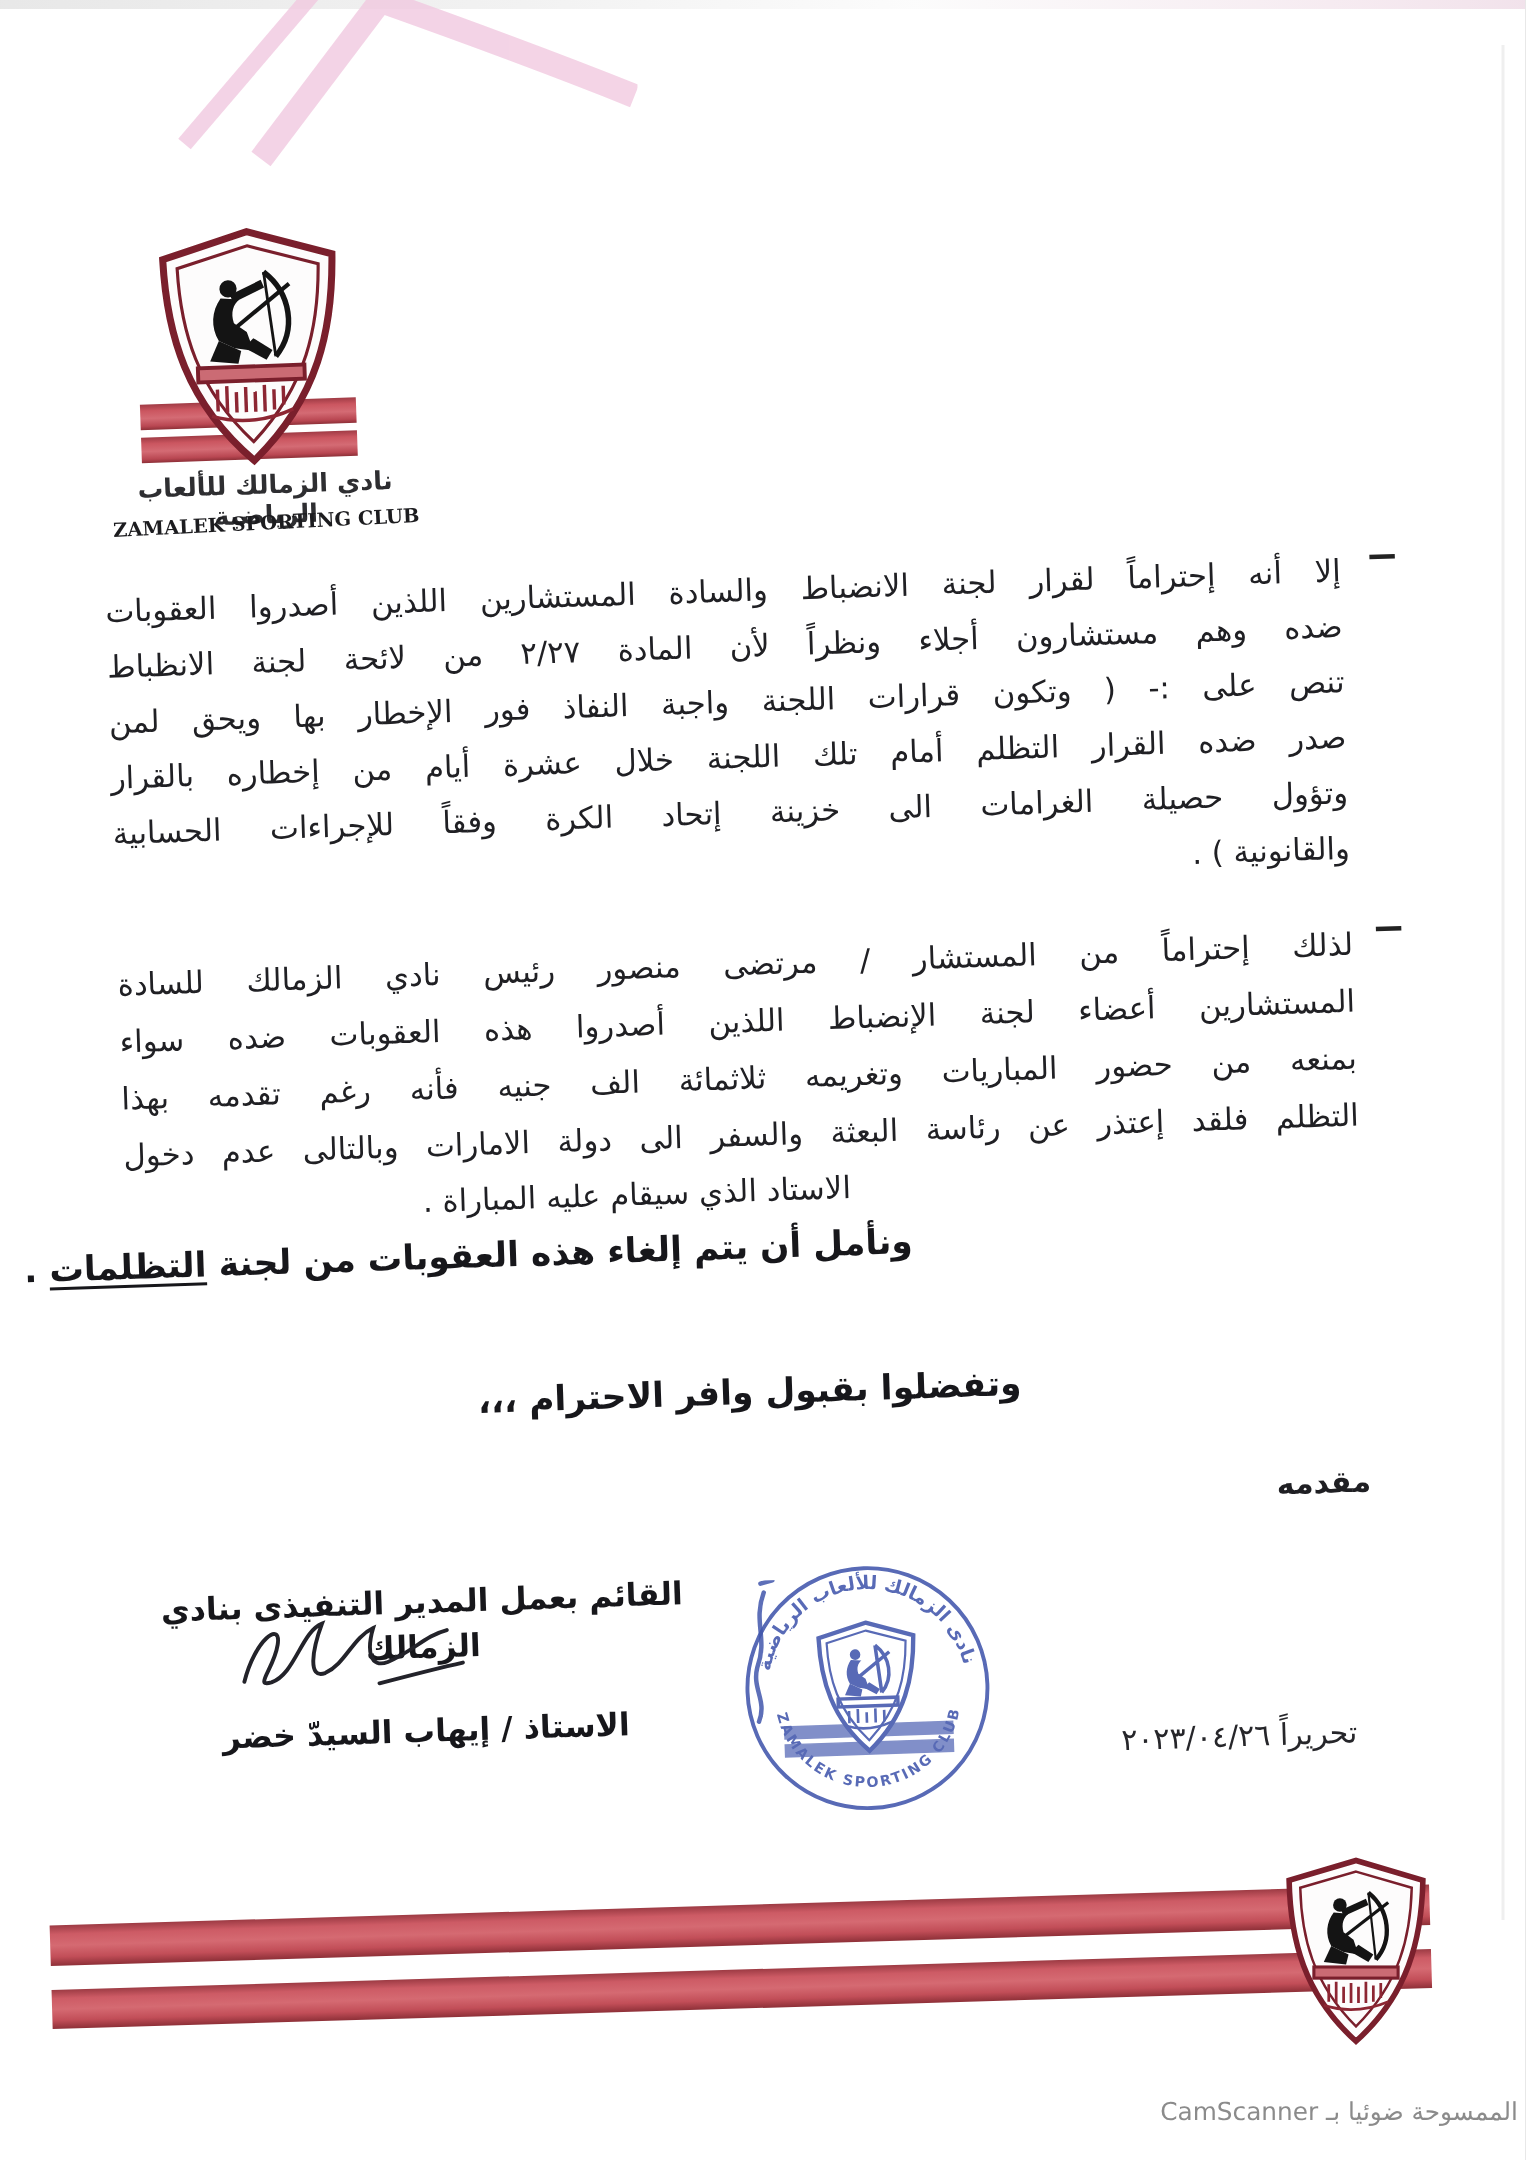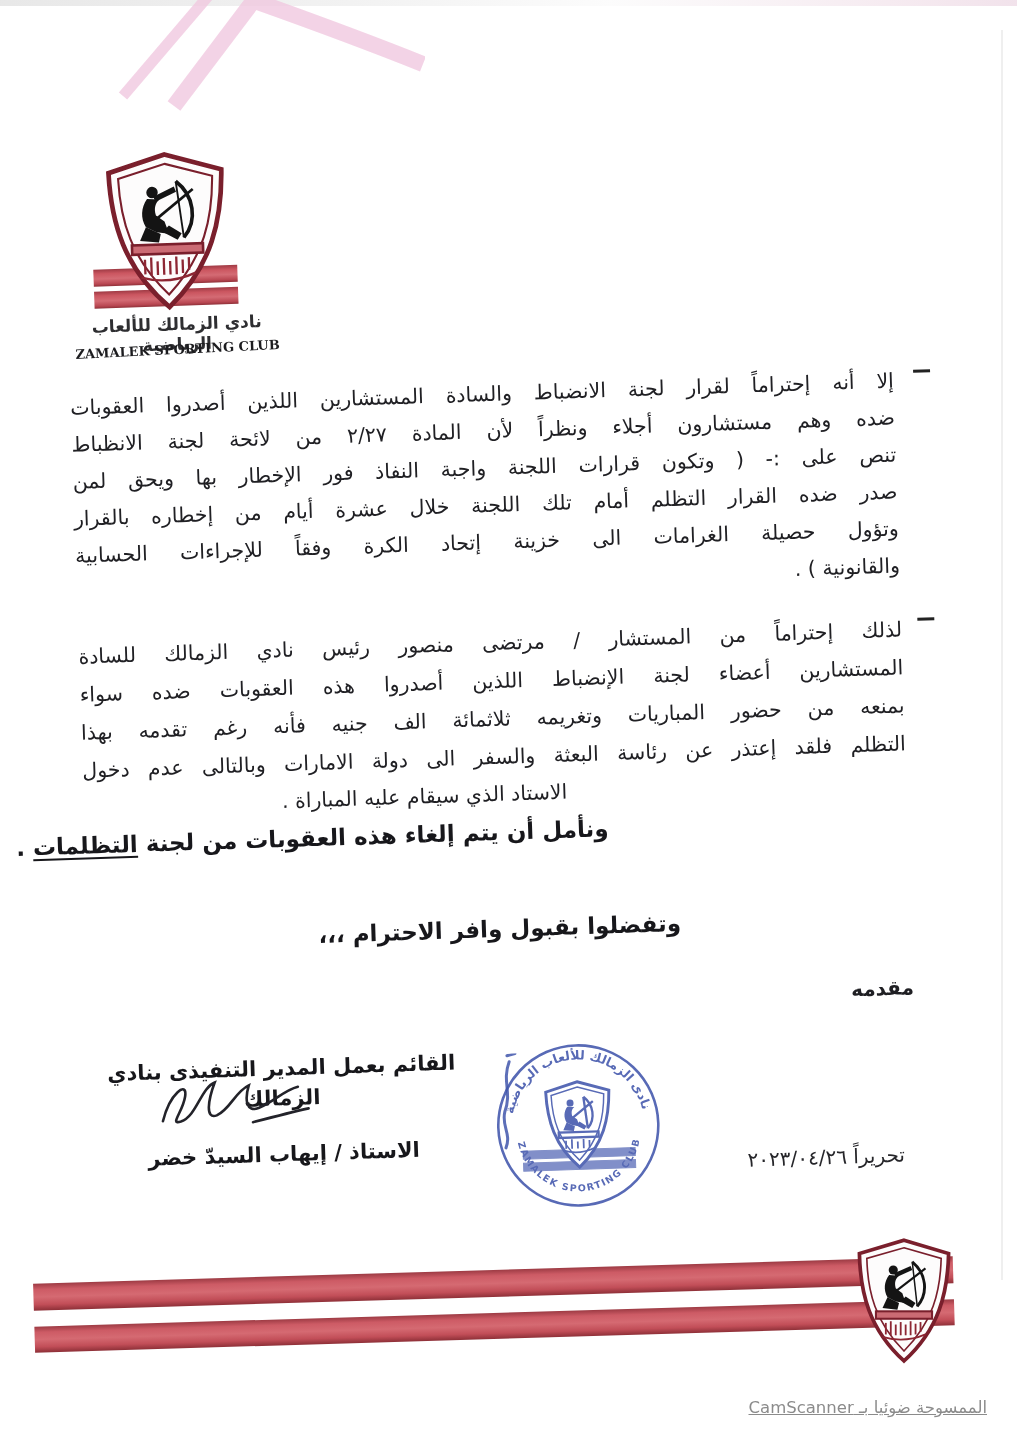--- a/index.html
+++ b/index.html
@@ -49,22 +49,22 @@
   .stamp{position:absolute;left:398px;top:666px;z-index:3;opacity:.88;}
   .date-line{position:absolute;left:652px;top:780px;width:240px;font-size:20px;color:#26262a;
         white-space:nowrap;direction:rtl;text-align:left;}
   
   .footer-stripes{position:absolute;left:28px;top:1258px;width:932px;height:100px;transform:rotate(-1.7deg);z-index:1;}
   .f-stripe{position:absolute;left:6px;width:920px;height:27px;
         background:linear-gradient(180deg,#9d3b44 0%,#cd5b65 22%,#d56a72 50%,#c24e58 78%,#8e3038 100%);}
   .f-stripe.s1{top:12px;}
   .f-stripe.s2{top:55px;height:26px;}
   .footer-shield{position:absolute;left:845px;top:1237px;z-index:2;}
-  .scanner-note{position:absolute;left:675px;top:1398px;width:312px;direction:rtl;text-align:right;
-        font-size:16.5px;color:#8b8b8b;text-decoration:underline;}
+  .scanner-note{position:absolute;left:700px;top:1398px;width:312px;direction:rtl;text-align:right;
+        font-size:16.5px;color:#8b8b8b;}
 </style>
 </head>
 <body>
 
 <div class="page">
 
   <div class="scan-top-edge"></div>
   <div class="scan-fold-line"></div>
 
   <svg width="0" height="0" style="position:absolute" aria-hidden="true">

